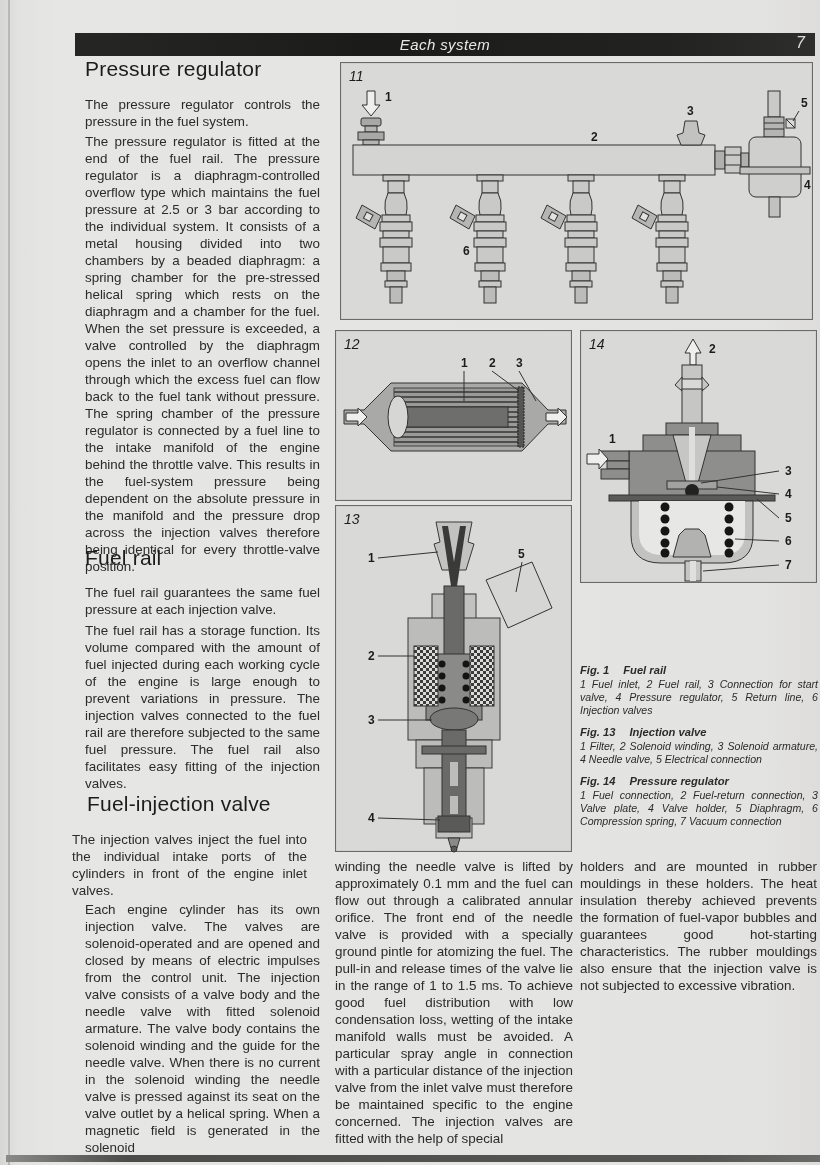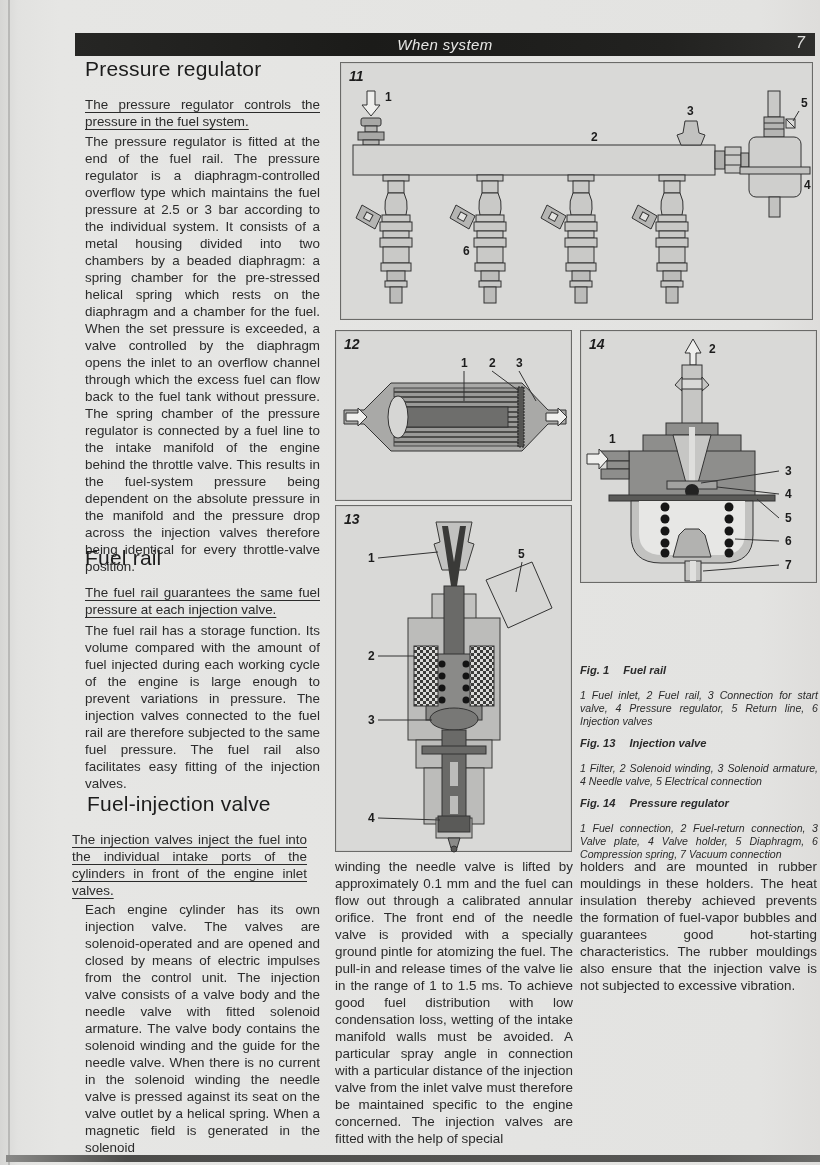--- a/index.html
+++ b/index.html
@@ -15,38 +15,38 @@
     background:linear-gradient(90deg,#8a8a88,#4c4c4a 120px,#565654 700px,#6a6a68); }
   .header-bar {
     position:absolute; left:75px; top:33px; width:740px; height:23px;
     background:linear-gradient(90deg,#262624,#1b1b19 40%,#222220 80%,#2e2e2c);
     display:flex; align-items:center; justify-content:center;
   }
   .header-title { color:#e8e8e6; font-style:italic; font-size:15px; letter-spacing:.4px; }
   .page-number { position:absolute; right:10px; top:1px; color:#dcdcda; font-size:16px; font-style:italic; }
   .col { position:absolute; text-align:justify; font-size:13.4px; line-height:17px; color:#2b2b2b; }
   h2.sec { font-size:21px; font-weight:400; color:#1c1c1c; letter-spacing:.2px; text-align:left; }
-  .lead { text-decoration:underline; text-underline-offset:3px; text-decoration-thickness:1px; }
+  .lead { text-underline-offset:3px; text-decoration-thickness:1px; }
   .figbox { position:absolute; background:#d9d9d7; border:1px solid #6a6a68; box-shadow:inset 0 0 0 1px #cfcfcd; }
-  .fignum { position:absolute; left:8px; top:5px; font-style:italic; font-weight:bold; font-size:14px; color:#1c1c1c; }
+  .fignum { position:absolute; left:8px; top:5px; font-style:italic; font-weight:normal; font-size:14px; color:#1c1c1c; }
   svg text { font-family:"Liberation Sans","DejaVu Sans",sans-serif; font-weight:bold; font-size:12px; fill:#1c1c1c; }
   .captions { position:absolute; left:580px; top:664px; width:238px; }
   .cap { margin-bottom:9px; font-size:10.6px; font-style:italic; line-height:13px; color:#2b2b2b; }
   .cap .t { font-weight:bold; font-size:11.2px; }
   .cap .s { font-weight:bold; font-size:11.2px; margin-left:14px; }
-  .cap .legend { margin-top:12px; text-align:justify; }
+  .cap .legend { margin-top:1px; text-align:justify; }
 </style>
 </head>
 <body>
 
 <div class="page">
   <div class="scan-edge-left"></div>
 
   <div class="header-bar">
-    <span class="header-title">When system</span>
+    <span class="header-title">Each system</span>
     <span class="page-number">7</span>
   </div>
 
   <h2 class="sec col" style="left:85px; top:60px; width:240px;">Pressure regulator</h2>
   <p class="col lead" style="left:85px; top:96px; width:235px;">The pressure regulator controls the pressure in the fuel system.</p>
   <p class="col" style="left:85px; top:133px; width:235px;">The pressure regulator is fitted at the end of the fuel rail. The pressure regulator is a diaphragm-controlled overflow type which maintains the fuel pressure at 2.5 or 3 bar according to the individual system. It consists of a metal housing divided into two chambers by a beaded diaphragm: a spring chamber for the pre-stressed helical spring which rests on the diaphragm and a chamber for the fuel. When the set pressure is exceeded, a valve controlled by the diaphragm opens the inlet to an overflow channel through which the excess fuel can flow back to the fuel tank without pressure. The spring chamber of the pressure regulator is connected by a fuel line to the intake manifold of the engine behind the throttle valve. This results in the fuel-system pressure being dependent on the absolute pressure in the manifold and the pressure drop across the injection valves therefore being identical for every throttle-valve position.</p>
 
   <h2 class="sec col" style="left:85px; top:549px; width:240px;">Fuel rail</h2>
   <p class="col lead" style="left:85px; top:584px; width:235px;">The fuel rail guarantees the same fuel pressure at each injection valve.</p>
   <p class="col" style="left:85px; top:622px; width:235px;">The fuel rail has a storage function. Its volume compared with the amount of fuel injected during each working cycle of the engine is large enough to prevent variations in pressure. The injection valves connected to the fuel rail are therefore subjected to the same fuel pressure. The fuel rail also facilitates easy fitting of the injection valves.</p>

